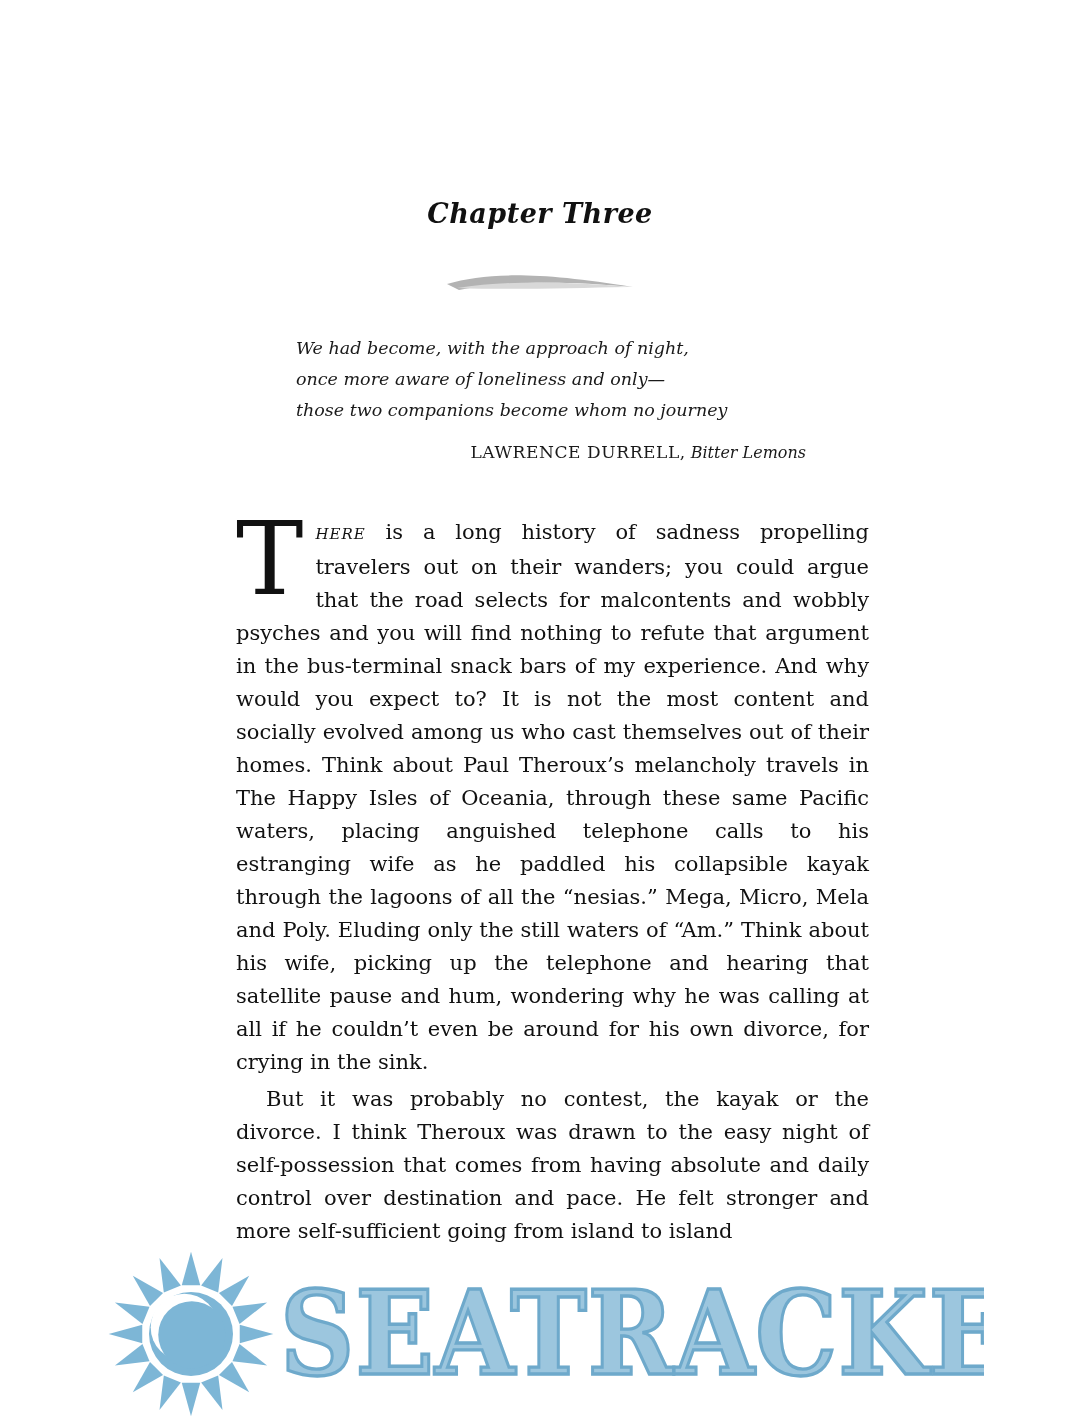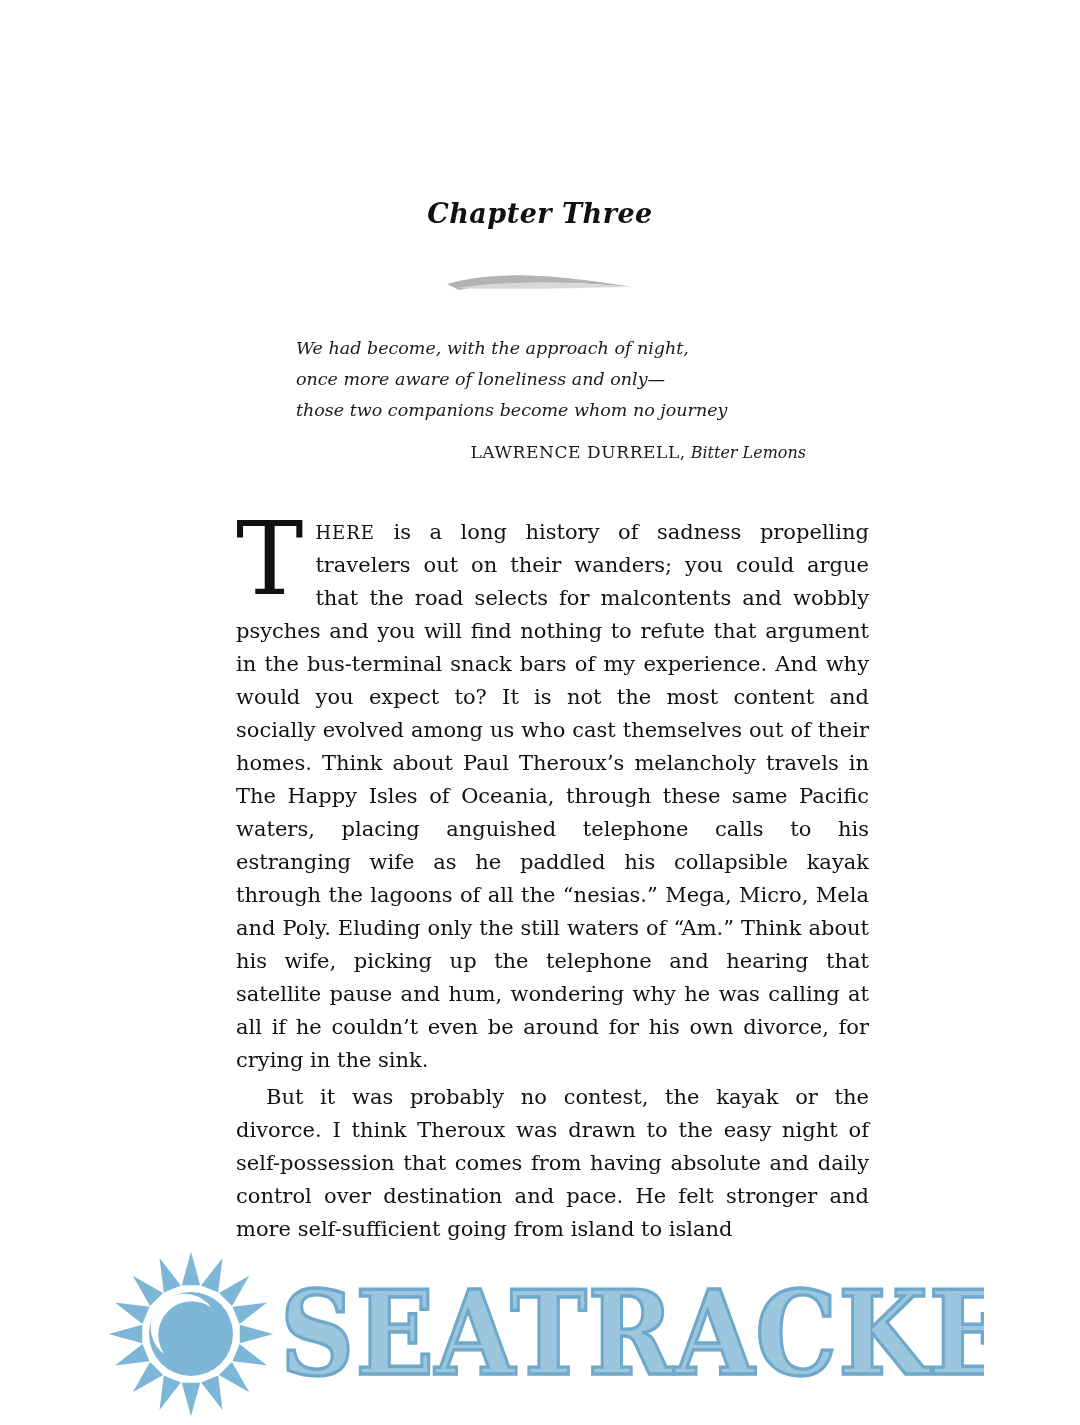--- a/index.html
+++ b/index.html
@@ -65,22 +65,23 @@
     color: #111111;
   }
   .dropcap {
     float: left;
     font-size: 101px;
     line-height: 78px;
     padding: 4px 12px 0 0;
     font-weight: normal;
   }
   .smallcaps {
-    font-size: 18px;
+    font-size: 15px;
     letter-spacing: 1px;
+    font-style: italic;
   }
   .para { margin: 0; }
   .para + .para { text-indent: 30px; margin-top: 4px; }
   .italic { }
   .watermark {
     position: absolute;
     left: 0;
     bottom: 6px;
     width: 100%;
     height: 170px;

